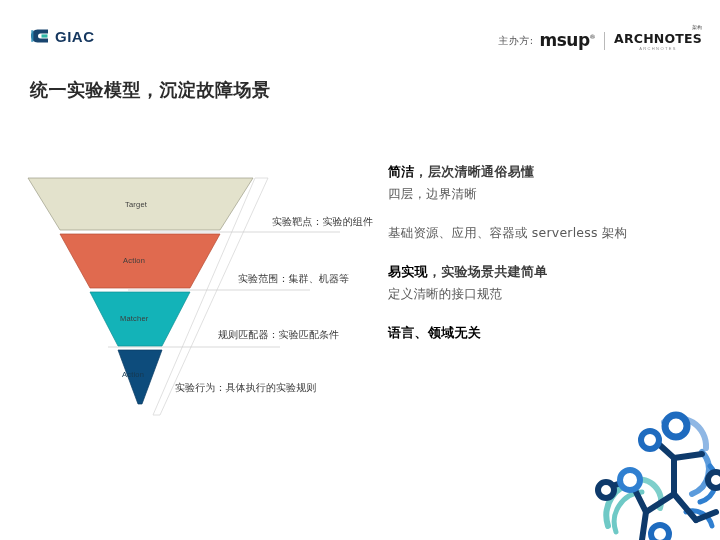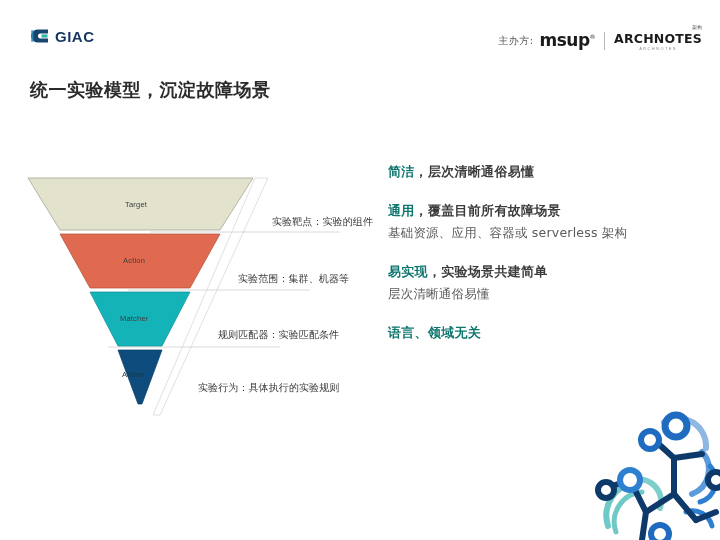--- a/index.html
+++ b/index.html
@@ -161,21 +161,21 @@
   }
   .point-head {
     font-size: 13px;
     font-weight: 700;
     color: #3c3c3c;
     line-height: 1.55;
     font-family: "DejaVu Sans", "Liberation Sans", sans-serif;
     letter-spacing: 0.3px;
   }
   .point-head .kw {
-    color: #0f766e;
+    color: #000000;
   }
   .point-sub {
     font-size: 12.5px;
     color: #595959;
     line-height: 1.6;
     margin-top: 2px;
     font-family: "DejaVu Sans", "Liberation Sans", sans-serif;
     letter-spacing: 0.2px;
     font-weight: 400;
   }
@@ -241,43 +241,41 @@
   </svg>
 
   <div class="funnel-label" style="left:115px; top:30px;">Target</div>
   <div class="funnel-label" style="left:113px; top:86px;">Action</div>
   <div class="funnel-label" style="left:110px; top:144px;">Matcher</div>
   <div class="funnel-label on-dark" style="left:112px; top:200px;">Action</div>
 
   <div class="callout-text" style="left:262px; top:45px;">实验靶点：实验的组件</div>
   <div class="callout-text" style="left:228px; top:102px;">实验范围：集群、机器等</div>
   <div class="callout-text" style="left:208px; top:158px;">规则匹配器：实验匹配条件</div>
-  <div class="callout-text" style="left:165px; top:211px;margin-left:23px;">实验行为：具体执行的实验规则</div>
+  <div class="callout-text" style="left:165px; top:211px;">实验行为：具体执行的实验规则</div>
 </div>
 
 <div class="points-column">
 
   <div class="point-block">
     <div class="point-head">
       <span class="kw">简洁</span><span>，层次清晰通俗易懂</span>
     </div>
+    <div class="point-sub">四层，边界清晰</div>
   </div>
 
   <div class="point-block">
-    <div class="point-head">
-      <span class="kw">通用</span><span>，覆盖目前所有故障场景</span>
-    </div>
     <div class="point-sub">基础资源、应用、容器或 serverless 架构</div>
   </div>
 
   <div class="point-block">
     <div class="point-head">
       <span class="kw">易实现</span><span>，实验场景共建简单</span>
     </div>
-    <div class="point-sub">层次清晰通俗易懂</div>
+    <div class="point-sub">定义清晰的接口规范</div>
   </div>
 
   <div class="point-block">
     <div class="point-head">
       <span class="kw">语言、领域无关</span><span></span>
     </div>
   </div>
 
 </div>
 

